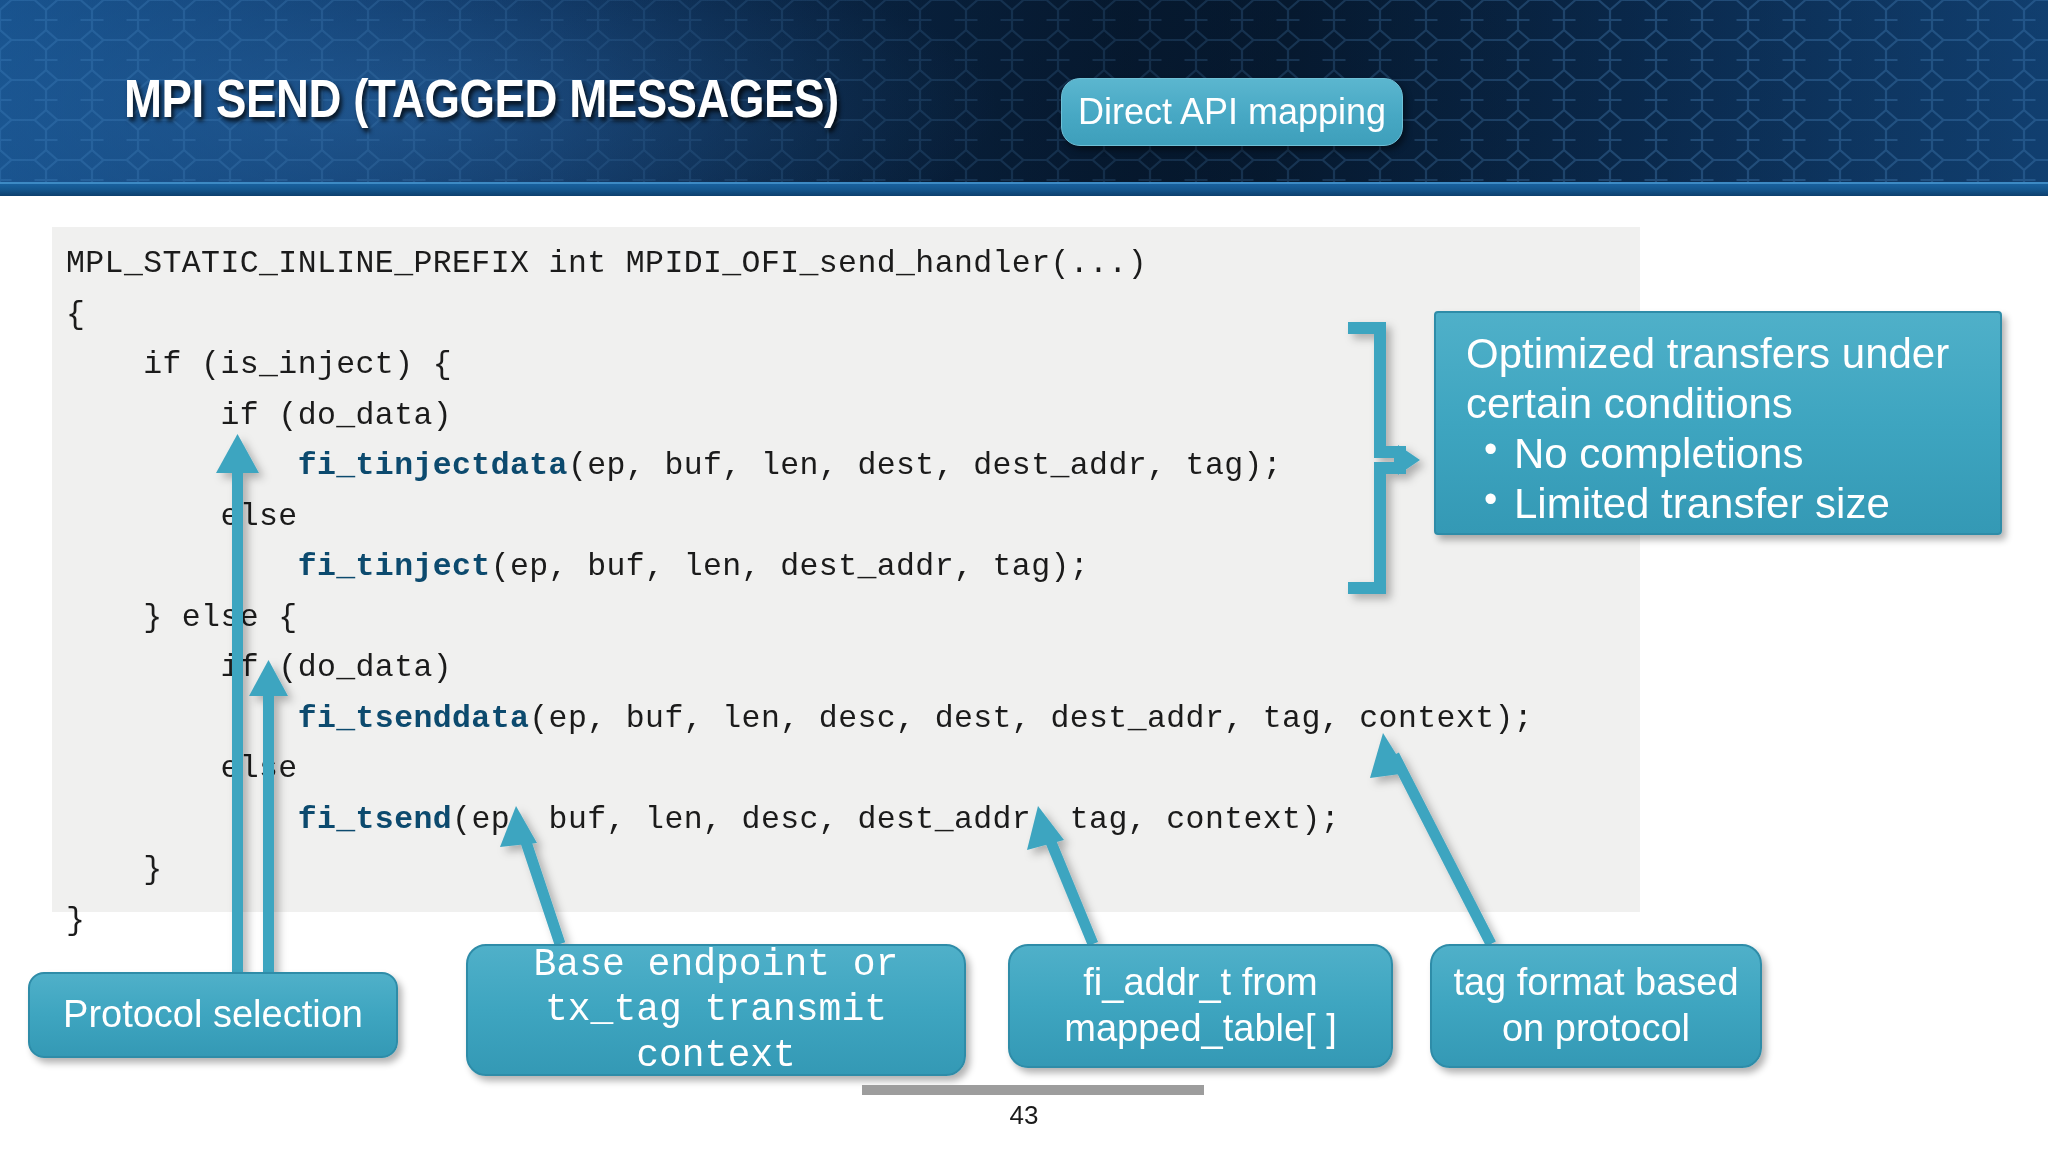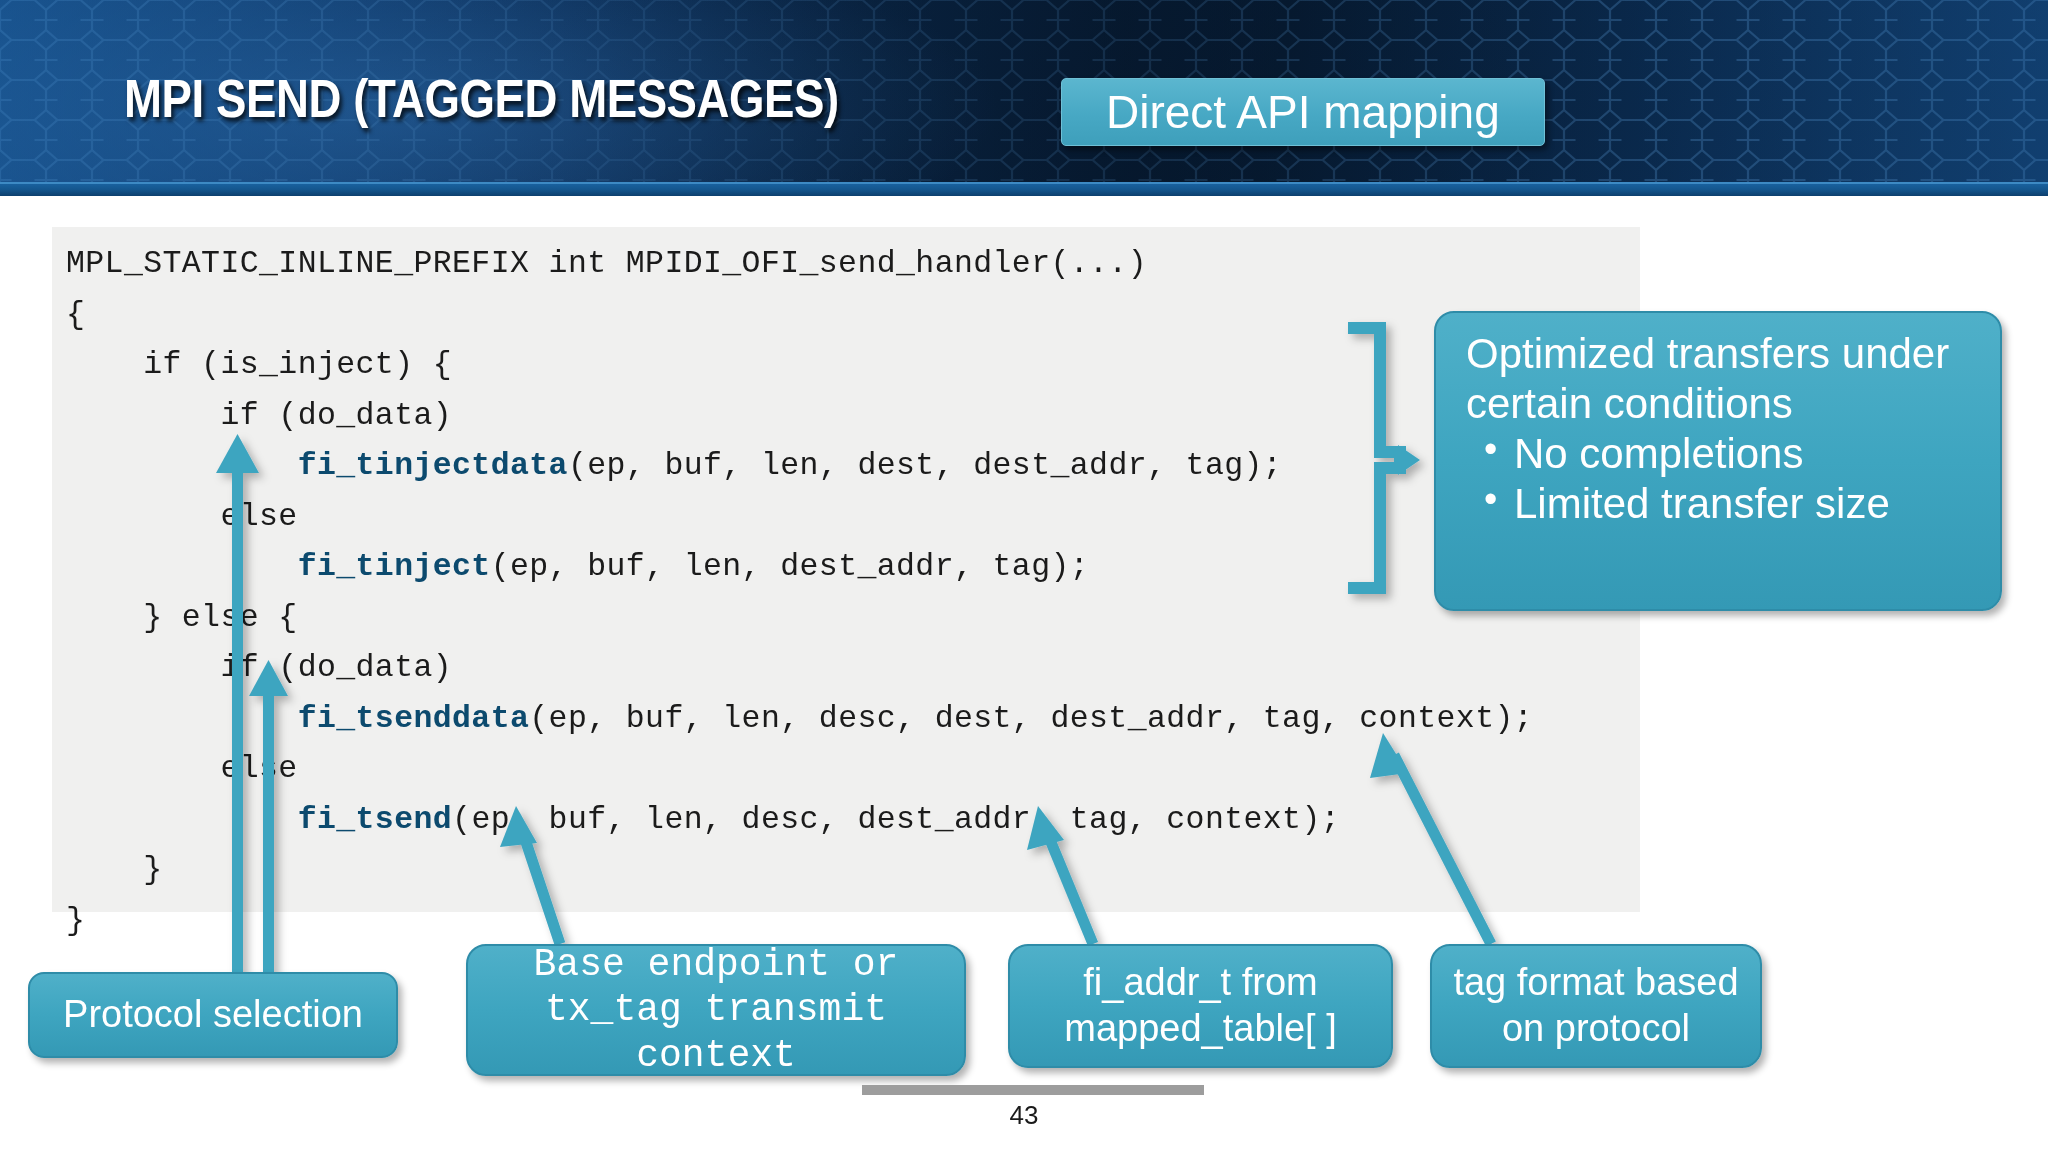--- a/index.html
+++ b/index.html
@@ -62,29 +62,29 @@
     transform-origin: left center;
     text-shadow: 3px 4px 5px rgba(0,0,0,0.75);
     white-space: nowrap;
     line-height: 1;
   }
   #title-badge {
     position: absolute;
     left: 1061px;
     top: 78px;
     height: 68px;
-    padding: 0 44px;
+    padding: 0 16px;
     display: flex;
     align-items: center;
-    border-radius: 5px;
+    border-radius: 19px;
     background: linear-gradient(180deg, #5bb6cf 0%, #47a8c4 55%, #3e9fbb 100%);
     border: 1px solid #6fc0d6;
     box-shadow: 3px 4px 6px rgba(0,0,0,0.45);
     color: #ffffff;
-    font-size: 46px;
+    font-size: 36px;
     white-space: nowrap;
   }
 
   
   #code-panel {
     position: absolute;
     left: 52px;
     top: 227px;
     width: 1588px;
     height: 685px;
@@ -114,22 +114,22 @@
     display: flex;
     flex-direction: column;
     justify-content: center;
     text-align: center;
     line-height: 1.20;
   }
   #callout-optimized {
     left: 1434px;
     top: 311px;
     width: 568px;
-    height: 300px;
-    border-radius: 20px;
+    height: 224px;
+    border-radius: 4px;
     padding: 16px 22px 16px 30px;
     text-align: left;
     font-size: 42px;
     line-height: 1.19;
     justify-content: flex-start;
   }
   #callout-optimized .lead { display: block; }
   #callout-optimized ul { list-style: none; margin: 0; padding: 0; }
   #callout-optimized li {
     position: relative;

